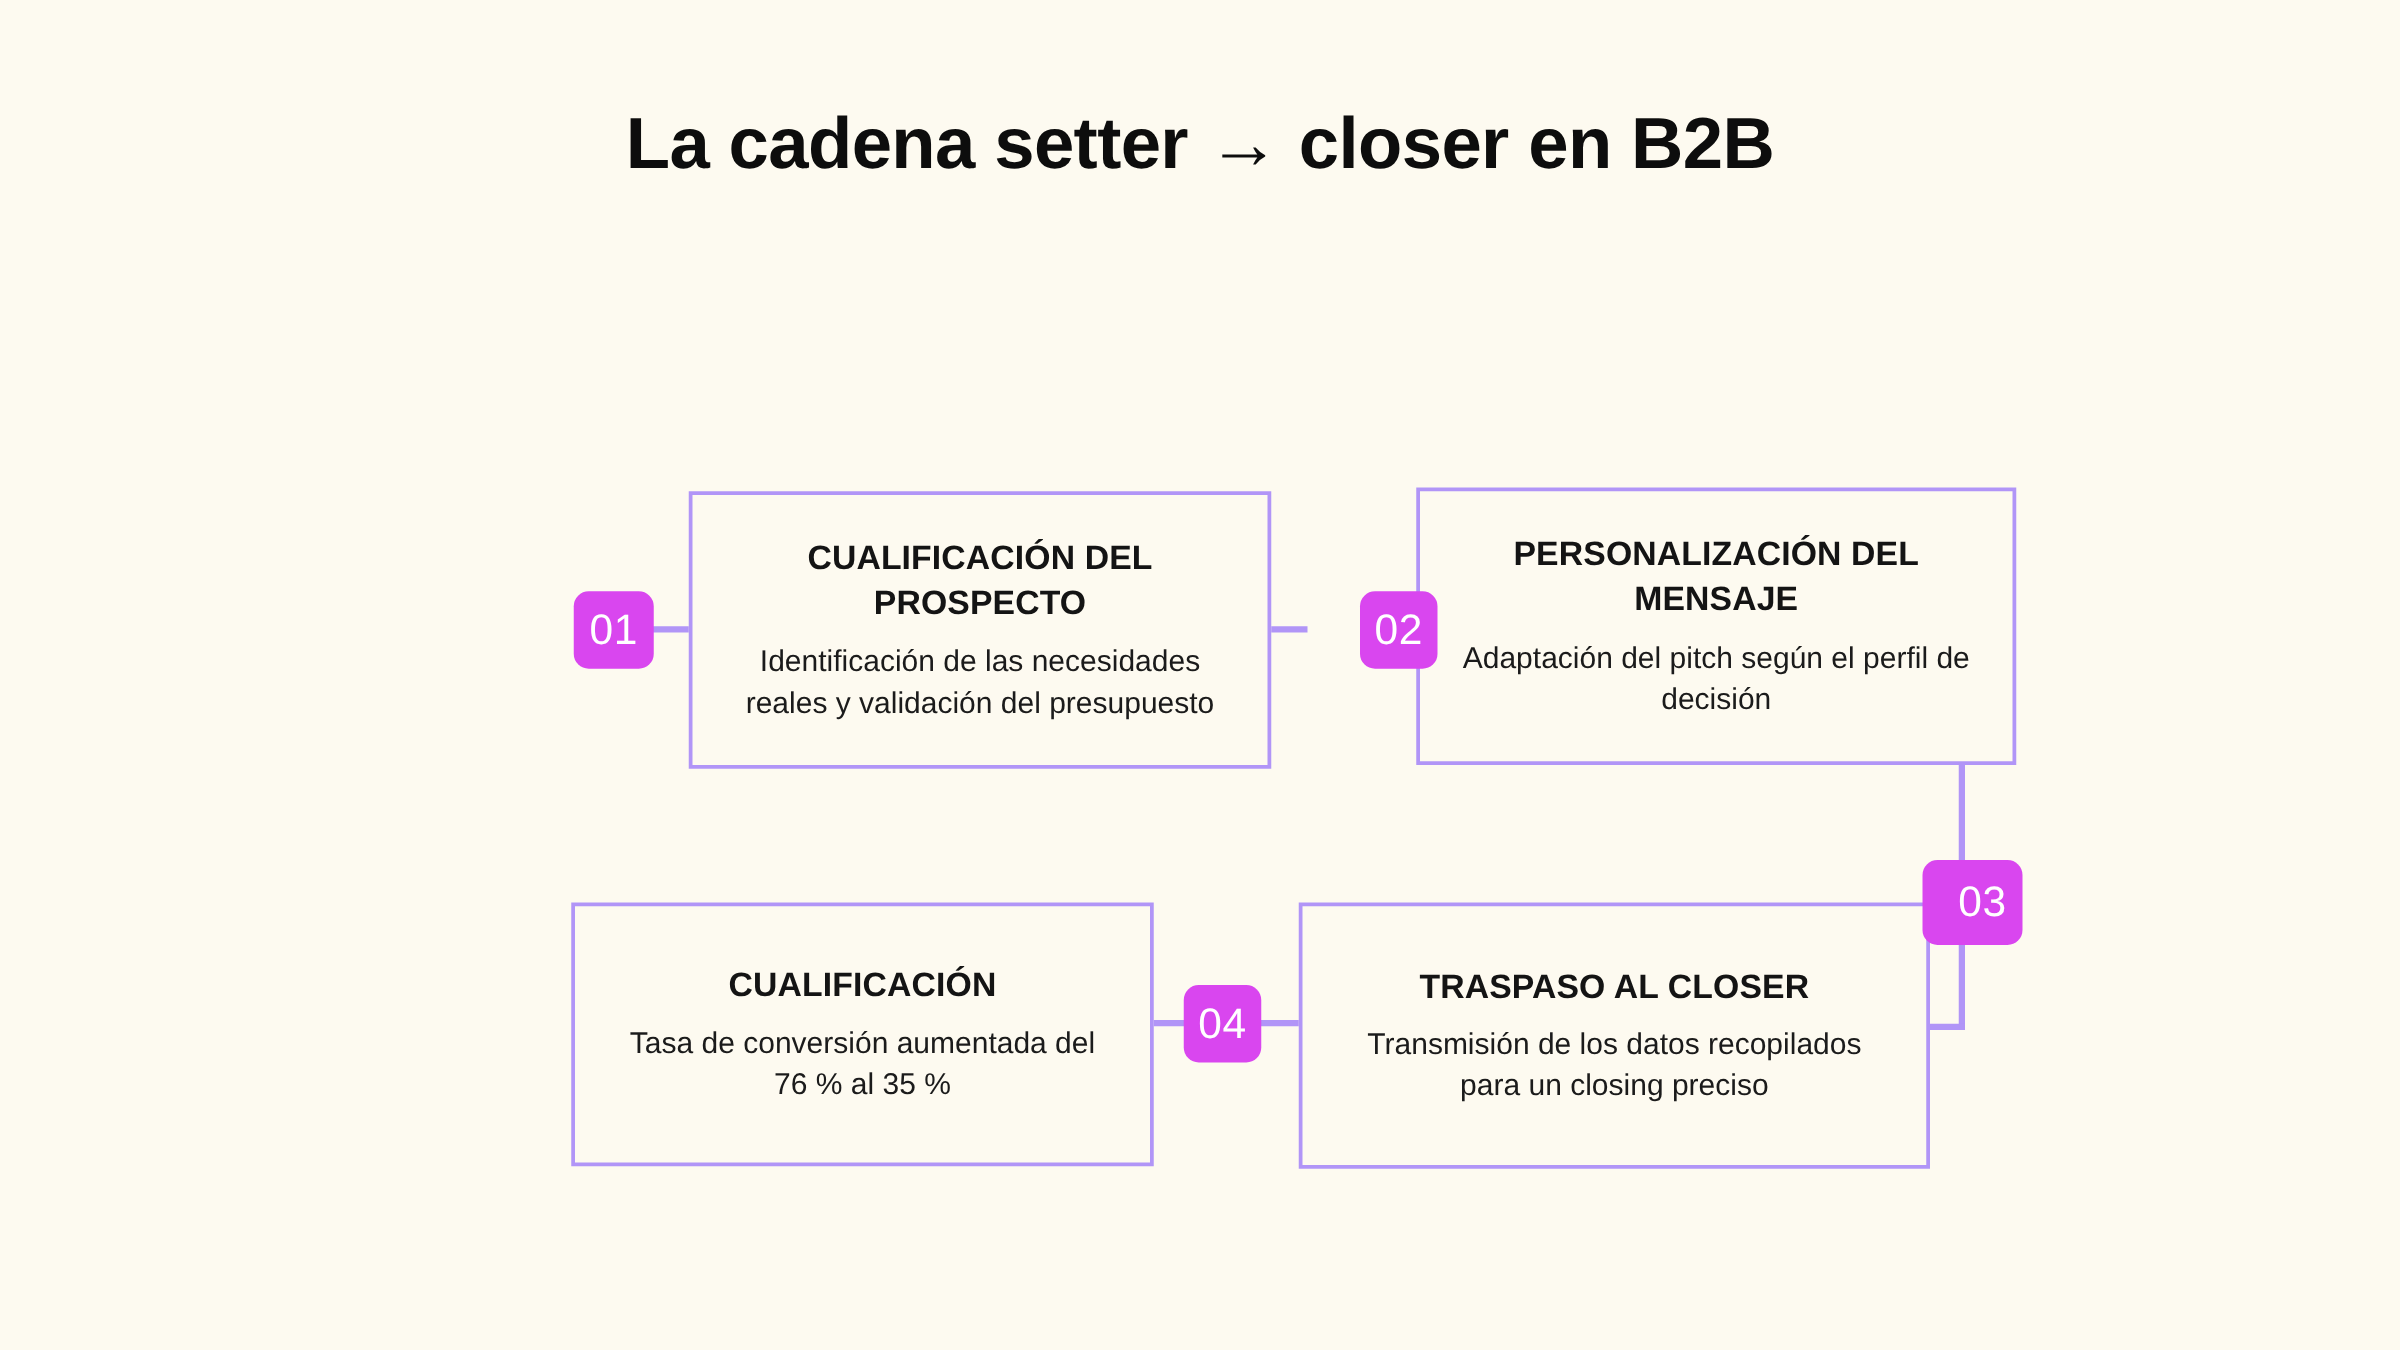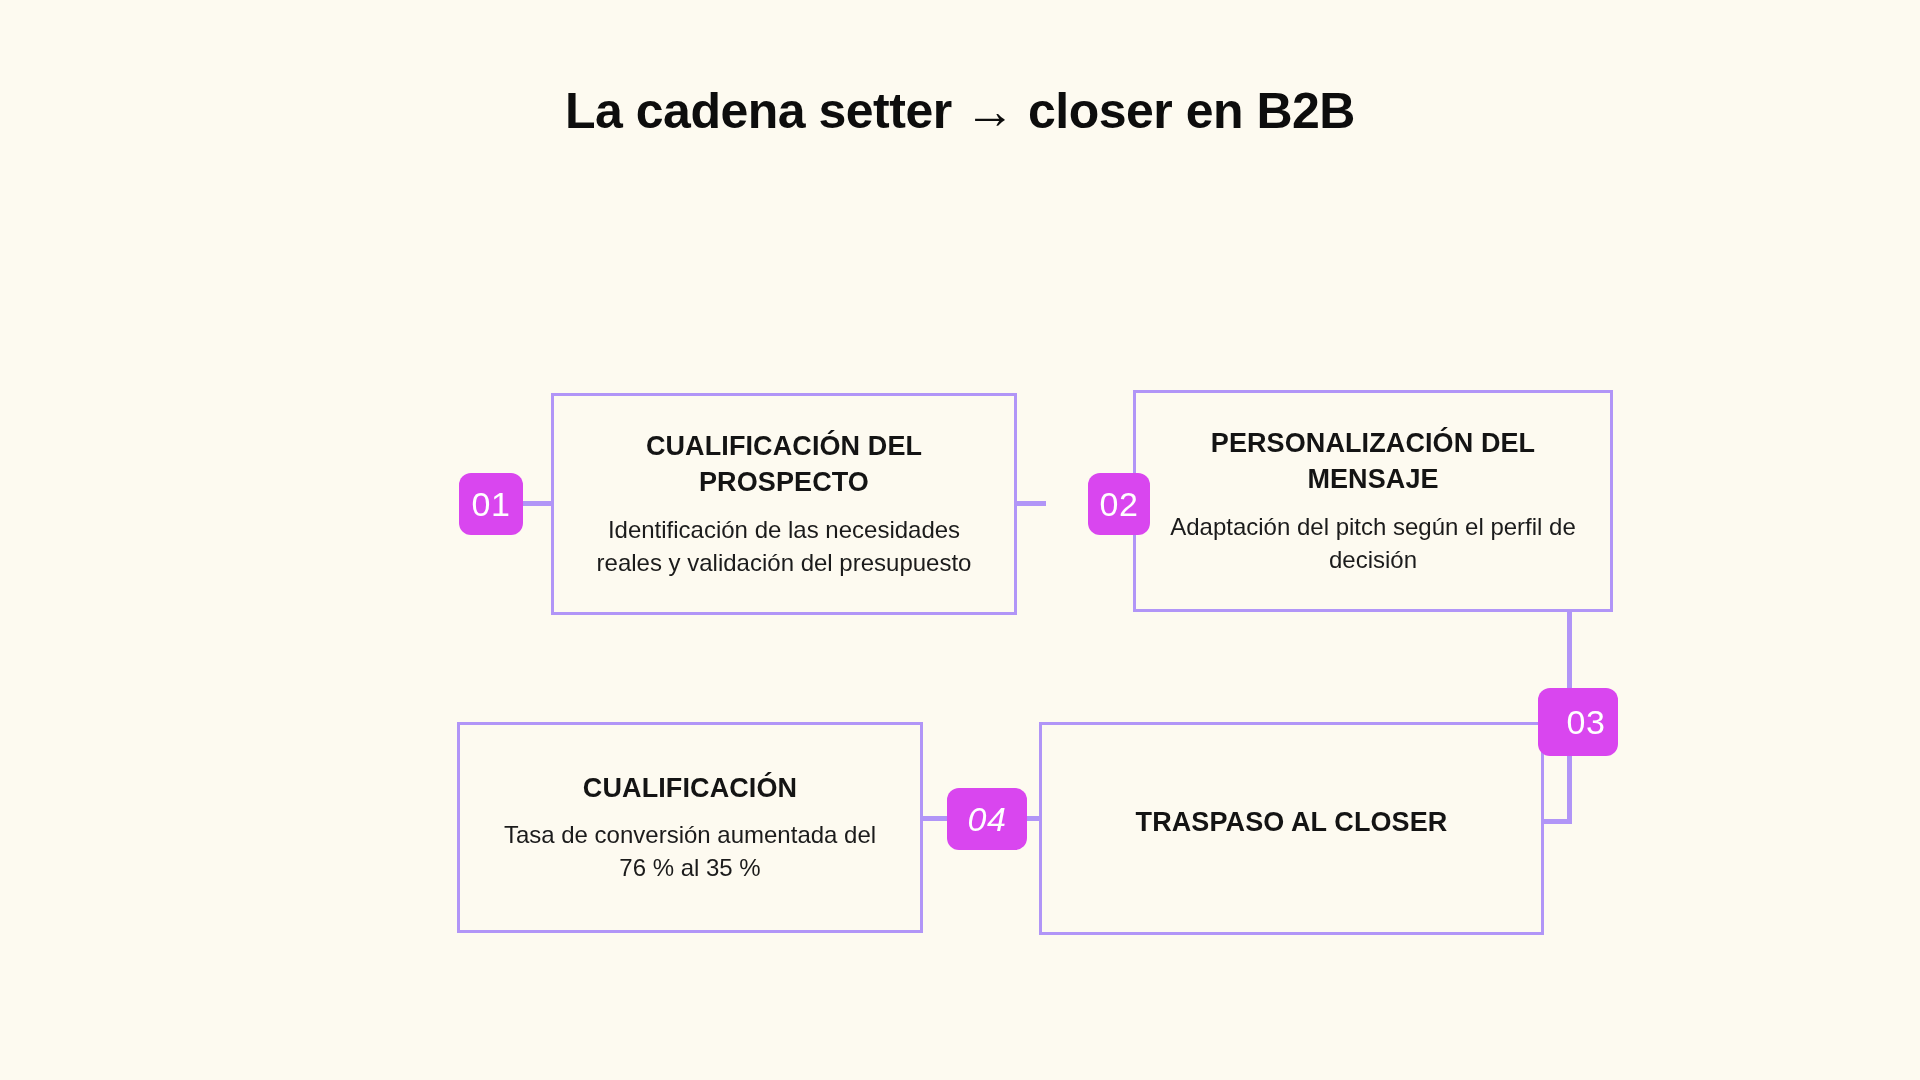--- a/index.html
+++ b/index.html
@@ -14,21 +14,21 @@
     overflow: hidden;
     position: relative;
   }
 
   #page-title {
     position: absolute;
     left: 0;
     top: 84px;
     width: 1920px;
     text-align: center;
-    font-size: 50px;
+    font-size: 58px;
     font-weight: 700;
     letter-spacing: -0.5px;
     color: #0d0d0d;
     line-height: 1.08;
   }
 
   .diagram {
     position: absolute;
     left: 0;
     top: 0;
@@ -93,21 +93,21 @@
     align-items: center;
     justify-content: center;
     font-size: 34px;
     font-weight: 400;
     letter-spacing: 0.5px;
     z-index: 5;
   }
   #badge-1 { left: 459px; top: 473px; width: 64px; height: 62px; }
   #badge-2 { left: 1043px; top: 473px; width: 62px; height: 62px; margin-left: 45px; }
   #badge-3 { left: 1538px; top: 688px; width: 64px; height: 68px; padding-left: 16px; }
-  #badge-4 { left: 947px; top: 788px; width: 80px; height: 62px; font-style: italic; }
+  #badge-4 { left: 947px; top: 788px; width: 62px; height: 62px; }
 </style>
 </head>
 <body>
 
 <div id="page-title">La cadena setter → closer en B2B</div>
 
 <div class="diagram">
 
   <div class="conn" style="left:520px; top:501px; width:34px; height:5px;"></div>
 
@@ -135,20 +135,21 @@
     <div class="step-desc">Identificación de las necesidades reales y validación del presupuesto</div>
   </div>
 
   <div class="step-box" id="box-3">
     <div class="step-title">CUALIFICACIÓN</div>
     <div class="step-desc">Tasa de conversión aumentada del 76 % al 35 %</div>
   </div>
 
   <div class="step-box" id="box-4">
     <div class="step-title">TRASPASO AL CLOSER</div>
+    <div class="step-desc">Transmisión de los datos recopilados para un closing preciso</div>
   </div>
 
   <div class="badge" id="badge-1">01</div>
   <div class="badge" id="badge-2">02</div>
   <div class="badge" id="badge-3">03</div>
   <div class="badge" id="badge-4">04</div>
 
 </div>
 
 </body></html>

